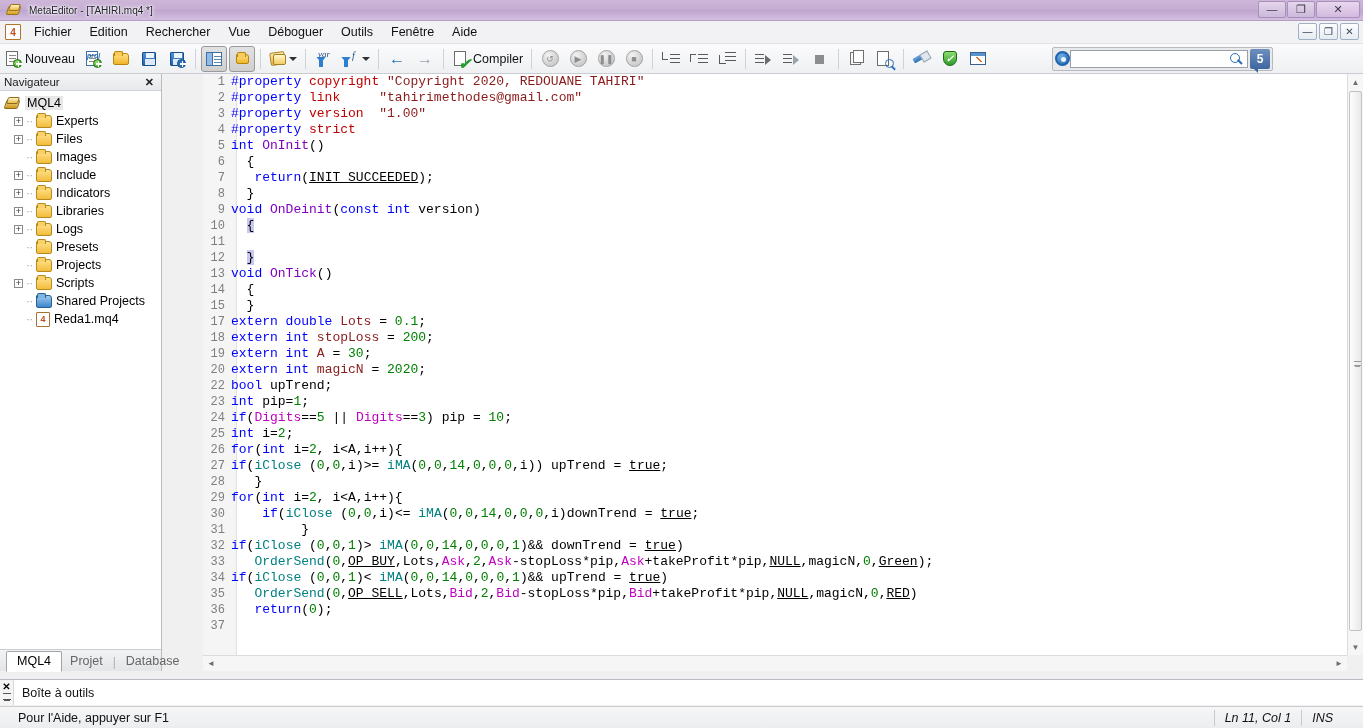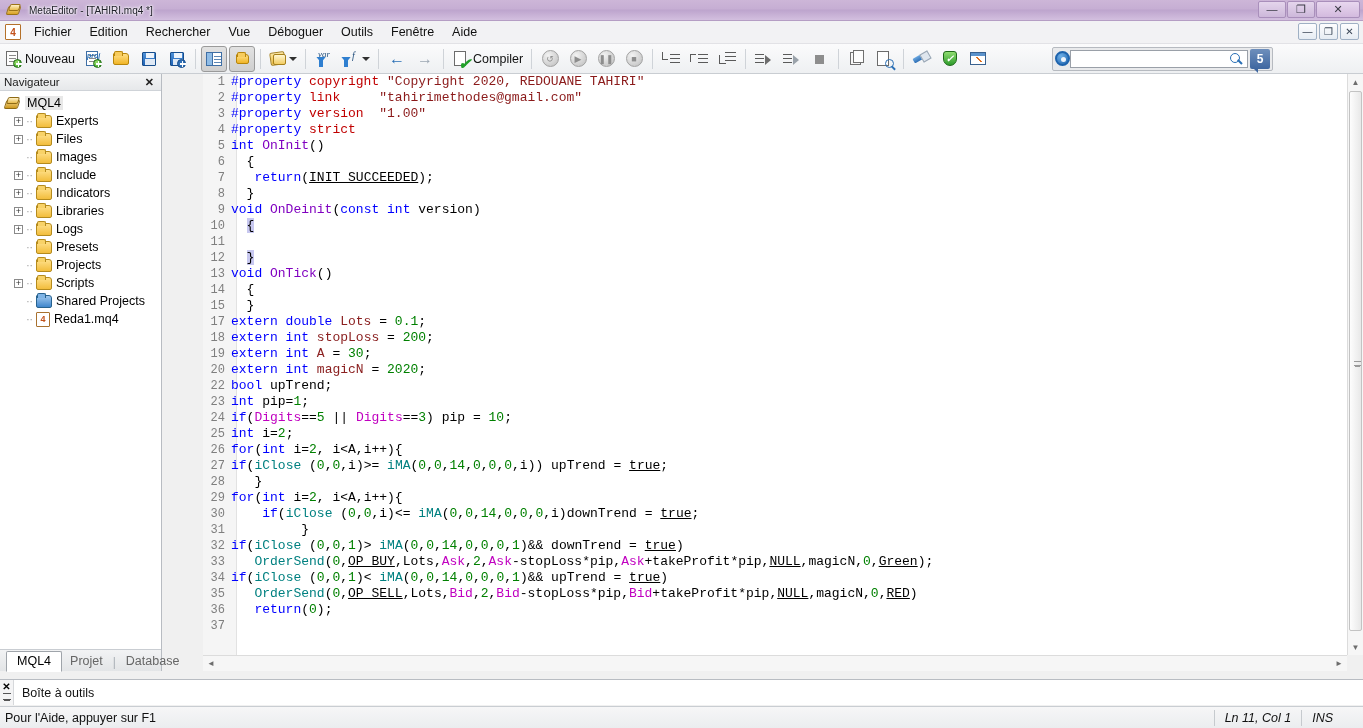--- a/index.html
+++ b/index.html
@@ -294,21 +294,21 @@
      border-top:1px solid #555; border-bottom:1px solid #555; box-shadow:0 2px 0 -1px #555; }
   .tb-label { padding-left:8px; font-size:12.5px; color:#111; }
 
   
   .statusbar {
     position:absolute; left:0; bottom:0; width:1363px; height:22px;
     background:linear-gradient(to bottom,#f6f6f7,#ebedef);
     border-top:1px solid #c9cdd2; display:flex; align-items:center;
     font-size:12.5px; color:#111;
   }
-  .sb-left { padding-left:5px; }
+  .sb-left { padding-left:18px; }
   .sb-cell { border-left:1px solid #c6cace; height:16px; display:flex; align-items:center;
      padding:0 10px; }
   .sb-right { margin-left:auto; display:flex; align-items:flex-end;font-style:italic; }
 </style>
 </head>
 <body>
 
 <div id="app">
 
   <div class="titlebar">

